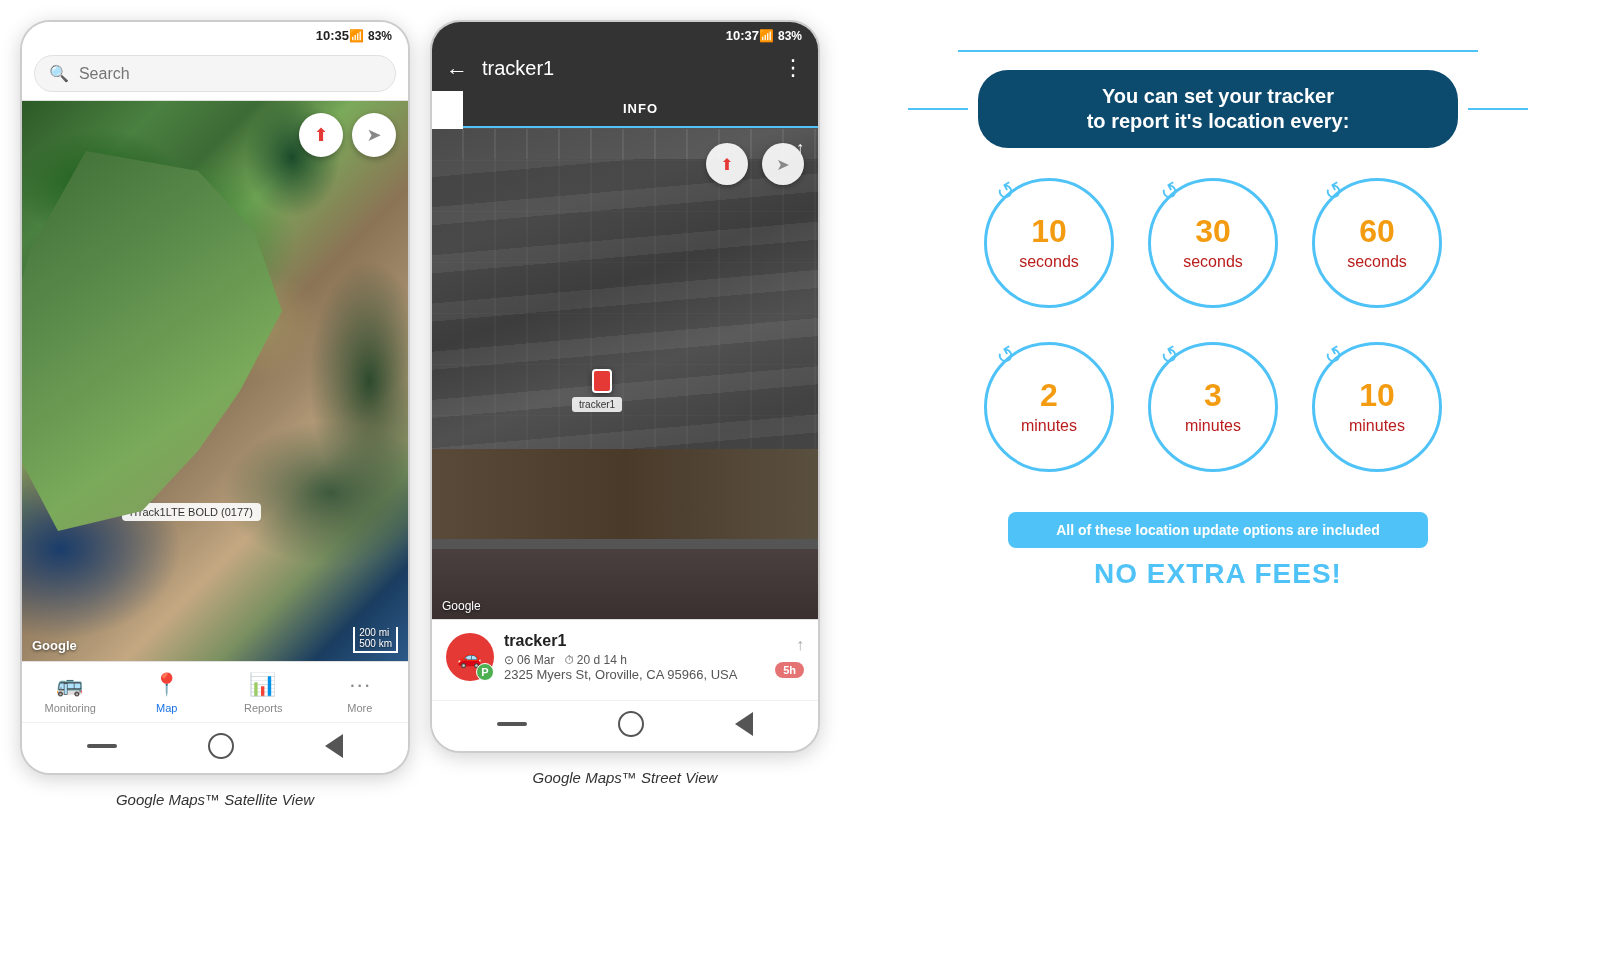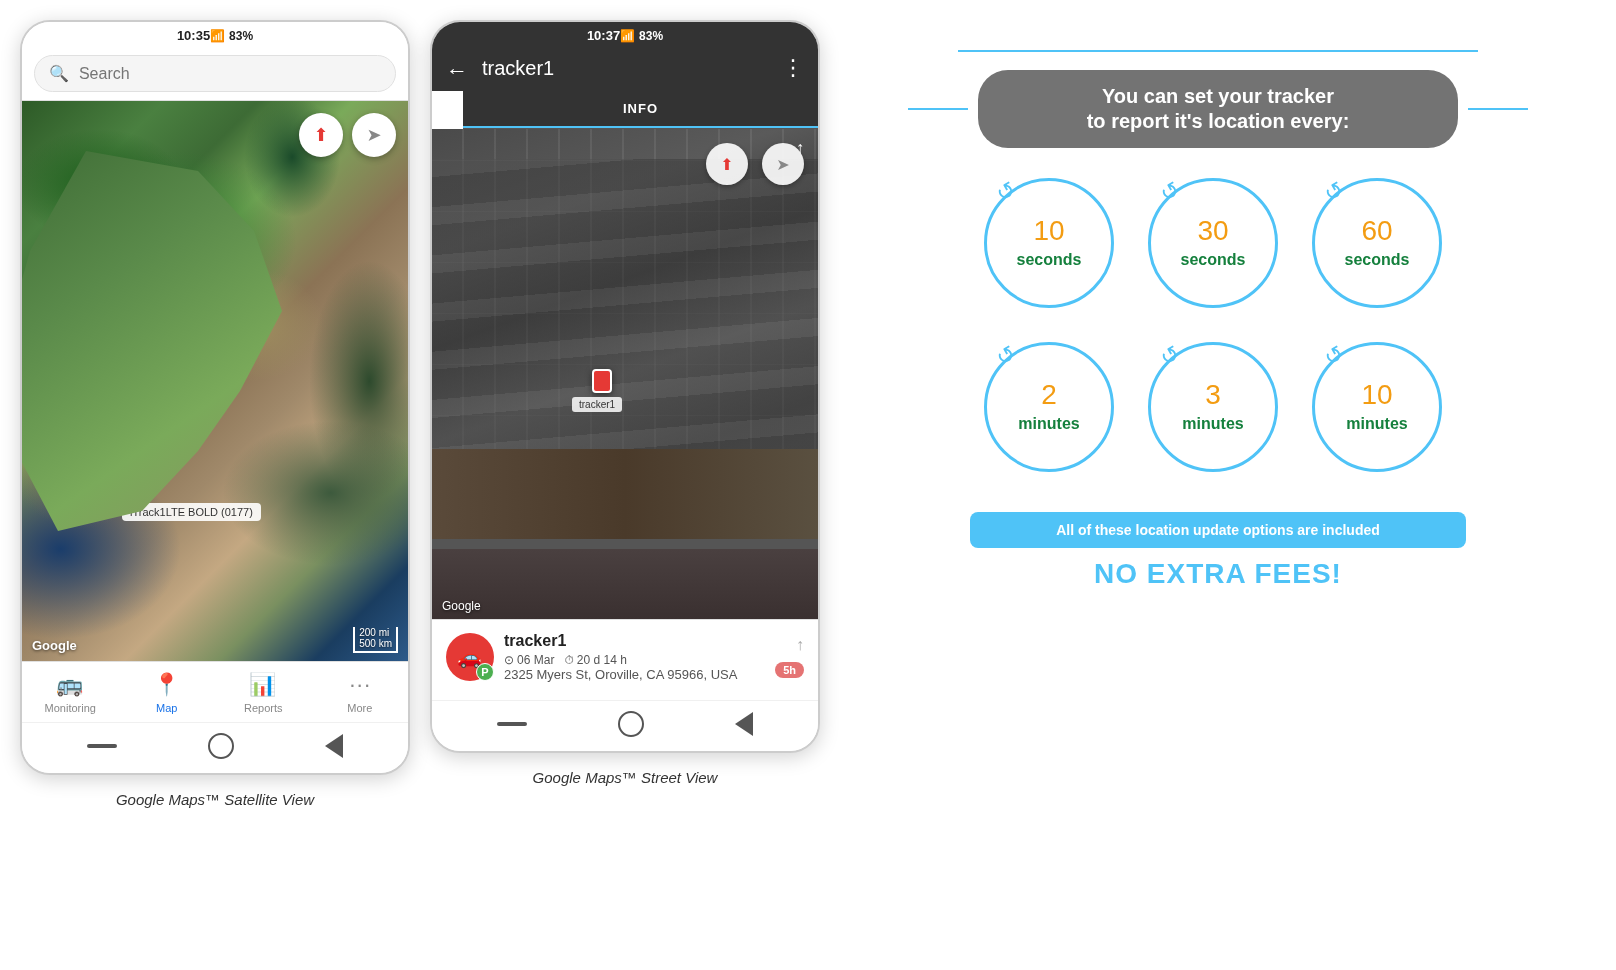--- a/index.html
+++ b/index.html
@@ -25,21 +25,21 @@
       overflow: hidden;
       box-shadow: 0 4px 20px rgba(0,0,0,0.18);
       flex-shrink: 0;
       display: flex;
       flex-direction: column;
     }
 
     .phone-status-bar {
       background: #fff;
       display: flex;
-      justify-content: center;
+      justify-content: flex-end;
       align-items: center;
       padding: 6px 16px 4px;
       font-size: 13px;
       font-weight: 600;
       color: #222;
     }
     .status-right {
       display: flex;
       align-items: center;
       gap: 4px;
@@ -433,21 +433,21 @@
     .info-panel {
       flex: 1;
       display: flex;
       flex-direction: column;
       align-items: center;
       padding: 30px 30px 20px;
       min-width: 600px;
     }
 
     .promo-banner {
-      background: #737373;
+      background: #0c4a6e;
       border-radius: 30px;
       padding: 14px 30px;
       text-align: center;
       margin-bottom: 30px;
       width: 480px;
       position: relative;
     }
     .promo-banner::before,
     .promo-banner::after {
       content: '';
@@ -492,39 +492,39 @@
     .time-circle-arrow {
       position: absolute;
       top: -2px;
       left: 10px;
       font-size: 22px;
       color: #4fc3f7;
       transform: rotate(-30deg);
     }
 
     .time-number {
-      font-size: 28px;
-      font-weight: 400;
+      font-size: 32px;
+      font-weight: 700;
       color: #f39c12;
       line-height: 1;
     }
     .time-unit {
       font-size: 16px;
-      font-weight: 700;
-      color: #15803d;
+      font-weight: 400;
+      color: #b91c1c;
       margin-top: 6px;
     }
 
     .no-fees-banner {
       background: #4fc3f7;
       border-radius: 8px;
       padding: 10px 28px;
       text-align: center;
       margin-bottom: 10px;
-      width: 496px;
+      width: 420px;
     }
     .no-fees-banner-text {
       font-size: 14px;
       font-weight: 600;
       color: #fff;
     }
 
     .no-extra-fees {
       font-size: 28px;
       font-weight: 900;

